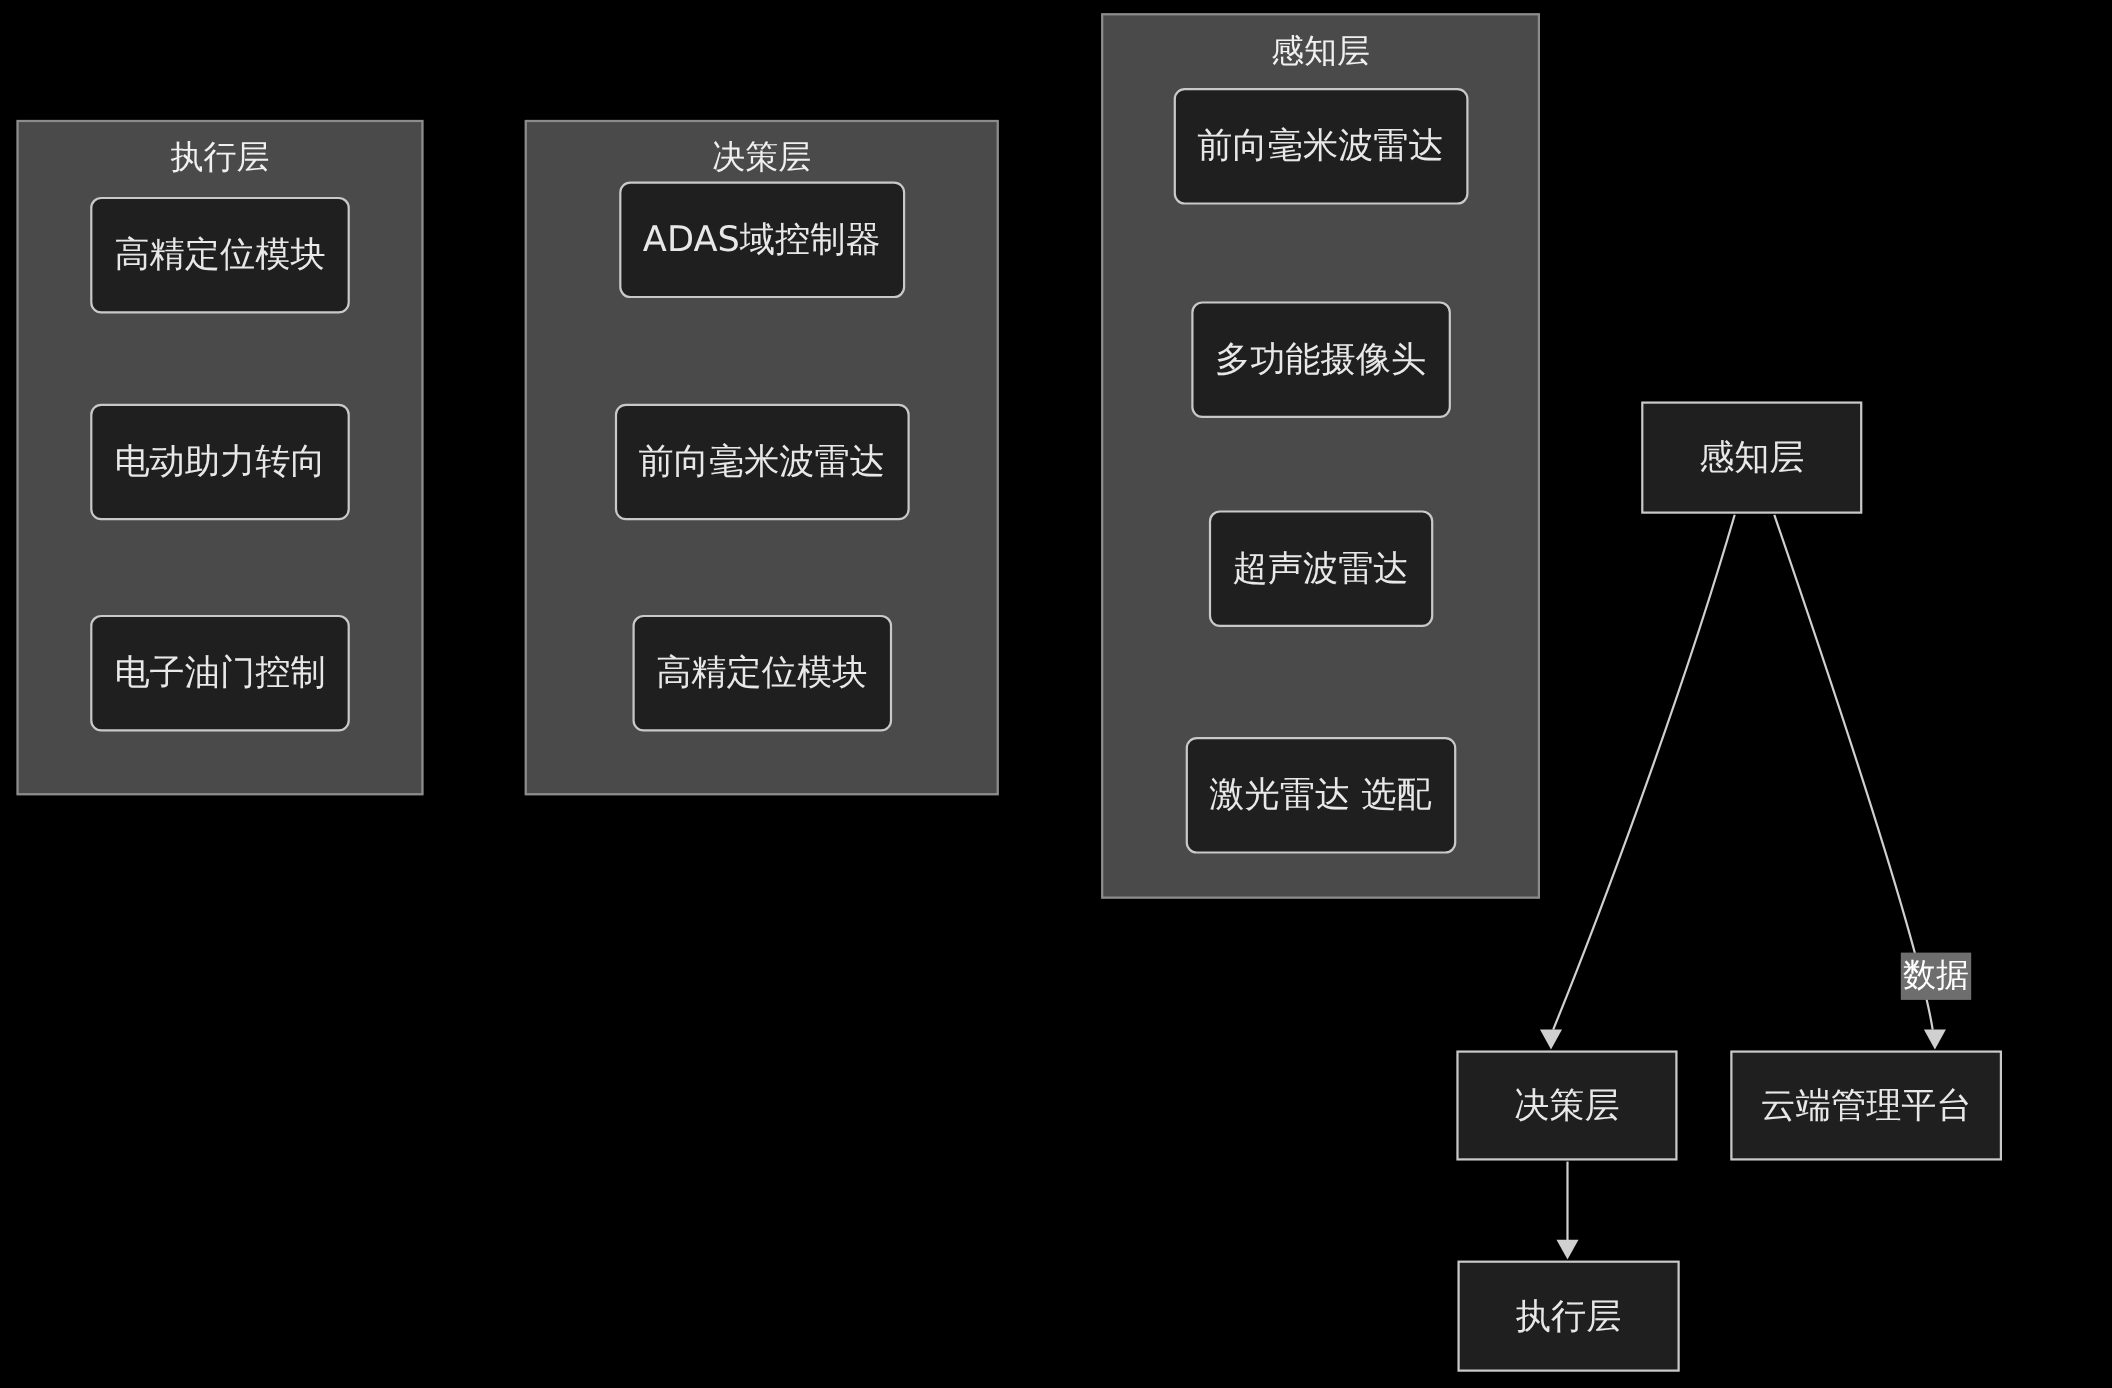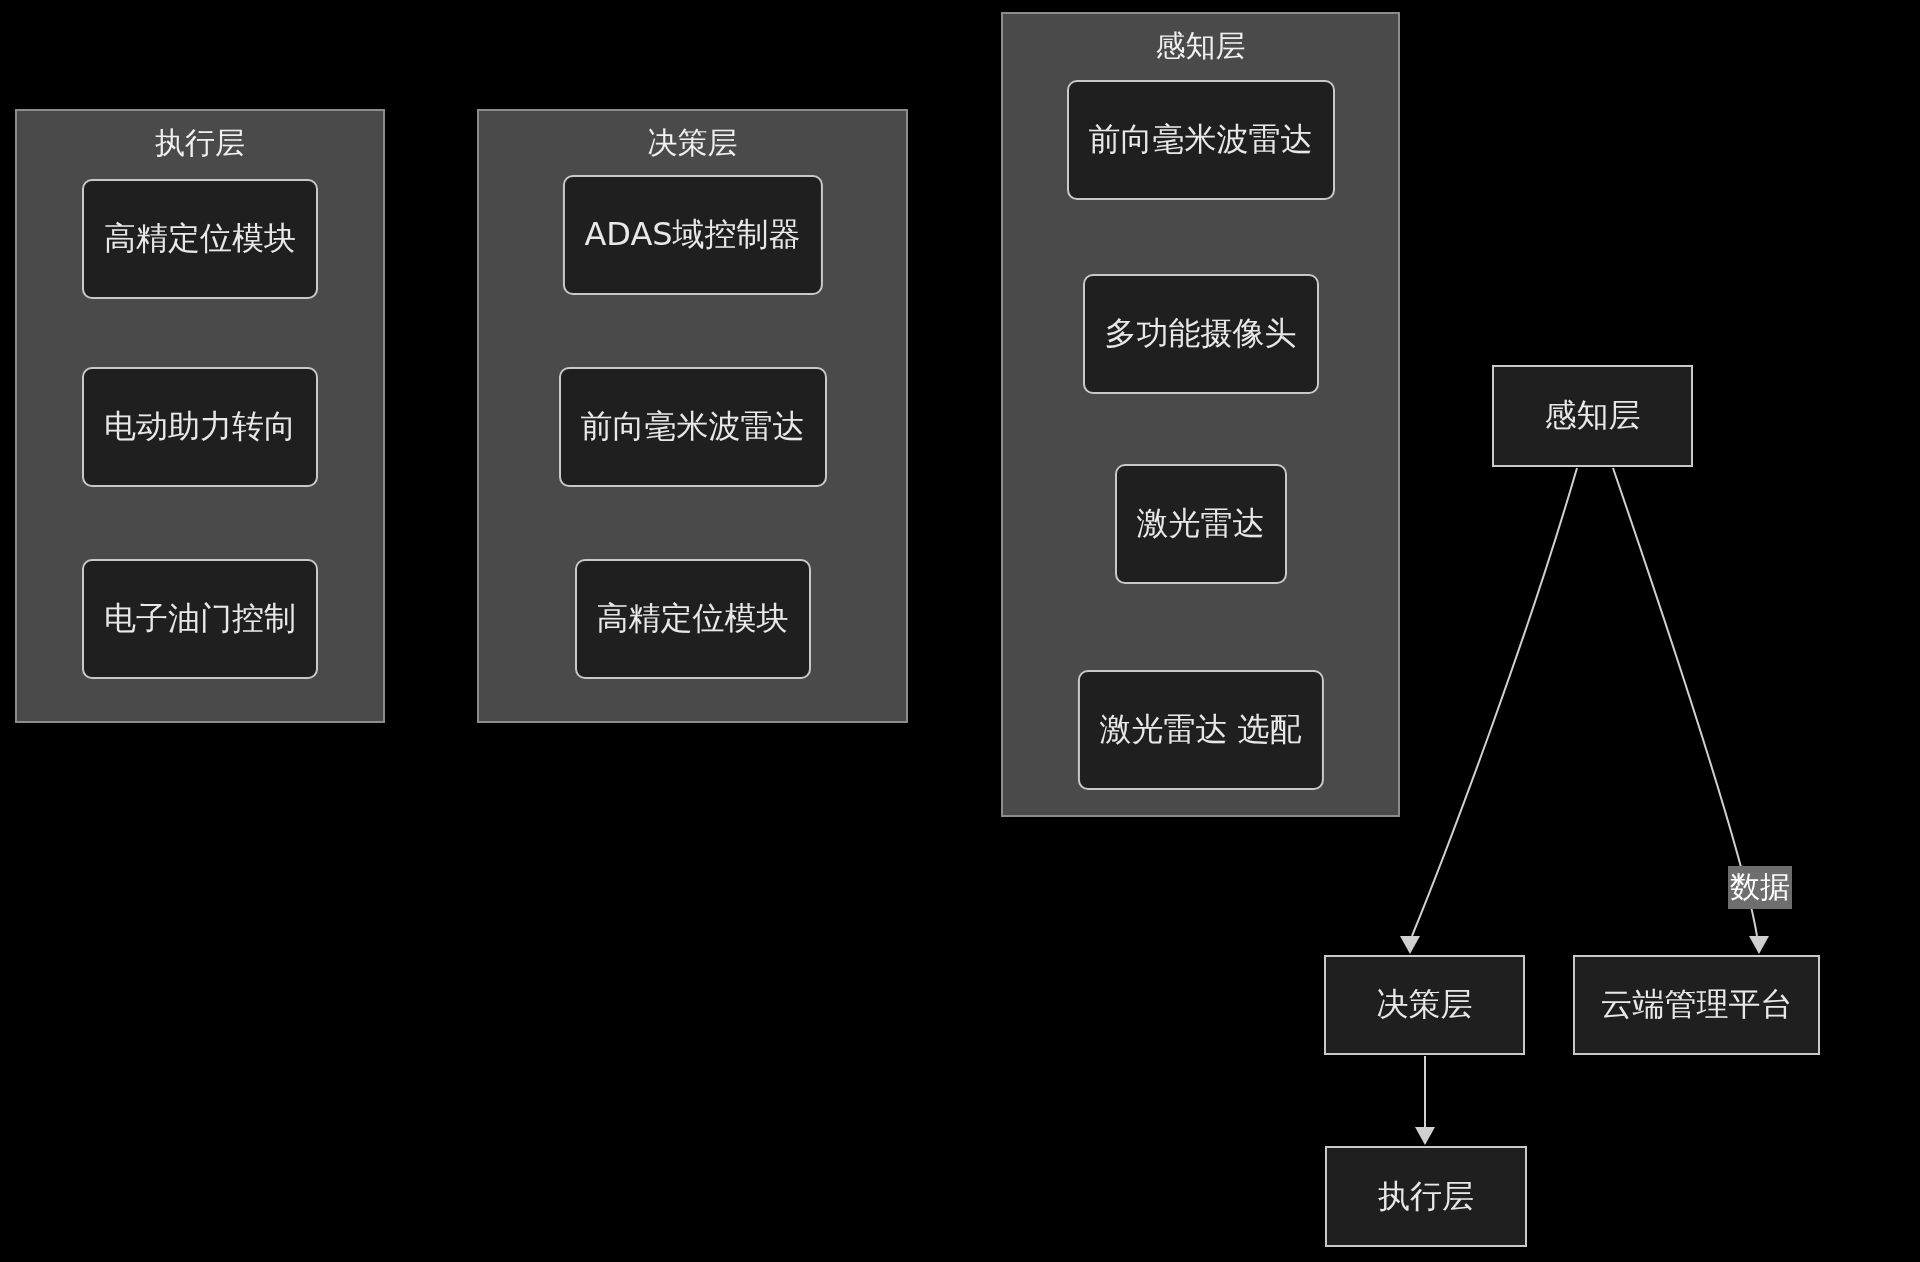--- a/index.html
+++ b/index.html
@@ -28,21 +28,21 @@
     right: 0;
     text-align: center;
     font-size: 30px;
     color: #f0f0f0;
     white-space: nowrap;
   }
   .gnode {
     position: absolute;
     left: 50%;
     transform: translateX(-50%);
-    height: 120px;
+    height: 106px;
     box-sizing: border-box;
     background: #1f1f1f;
     border: 2px solid #c9c9c9;
     border-radius: 10px;
     display: flex;
     align-items: center;
     justify-content: center;
     padding: 0 20px;
     font-size: 32px;
     color: #e8e8e8;
@@ -92,30 +92,30 @@
 
   <div class="group" style="left:15px; top:109px; width:370px; height:614px;">
     <div class="group-title">执行层</div>
     <div class="gnode" style="top:68px;">高精定位模块</div>
     <div class="gnode" style="top:256px;">电动助力转向</div>
     <div class="gnode" style="top:448px;">电子油门控制</div>
   </div>
 
   <div class="group" style="left:477px; top:109px; width:431px; height:614px;">
     <div class="group-title">决策层</div>
-    <div class="gnode" style="top:64px;">ADAS域控制器</div>
+    <div class="gnode" style="top:54px;">ADAS域控制器</div>
     <div class="gnode" style="top:256px;">前向毫米波雷达</div>
     <div class="gnode" style="top:448px;">高精定位模块</div>
   </div>
 
   <div class="group" style="left:1001px; top:12px; width:399px; height:805px;">
     <div class="group-title">感知层</div>
     <div class="gnode" style="top:66px;">前向毫米波雷达</div>
     <div class="gnode" style="top:260px;">多功能摄像头</div>
-    <div class="gnode" style="top:450px;">激光雷达</div>
+    <div class="gnode" style="top:450px;">超声波雷达</div>
     <div class="gnode" style="top:656px;">激光雷达 选配</div>
   </div>
 
   <svg class="edges" width="1920" height="1262" viewBox="0 0 1920 1262">
     <path d="M 1577 468 C 1527 640, 1448 848, 1412 936"></path>
     <polygon points="1410,954 1400,936 1420,936"></polygon>
     <path d="M 1613 468 C 1672 640, 1744 856, 1757 936"></path>
     <polygon points="1759,954 1749,936 1769,936"></polygon>
     <path d="M 1425 1056 L 1425 1128"></path>
     <polygon points="1425,1145 1415,1127 1435,1127"></polygon>

